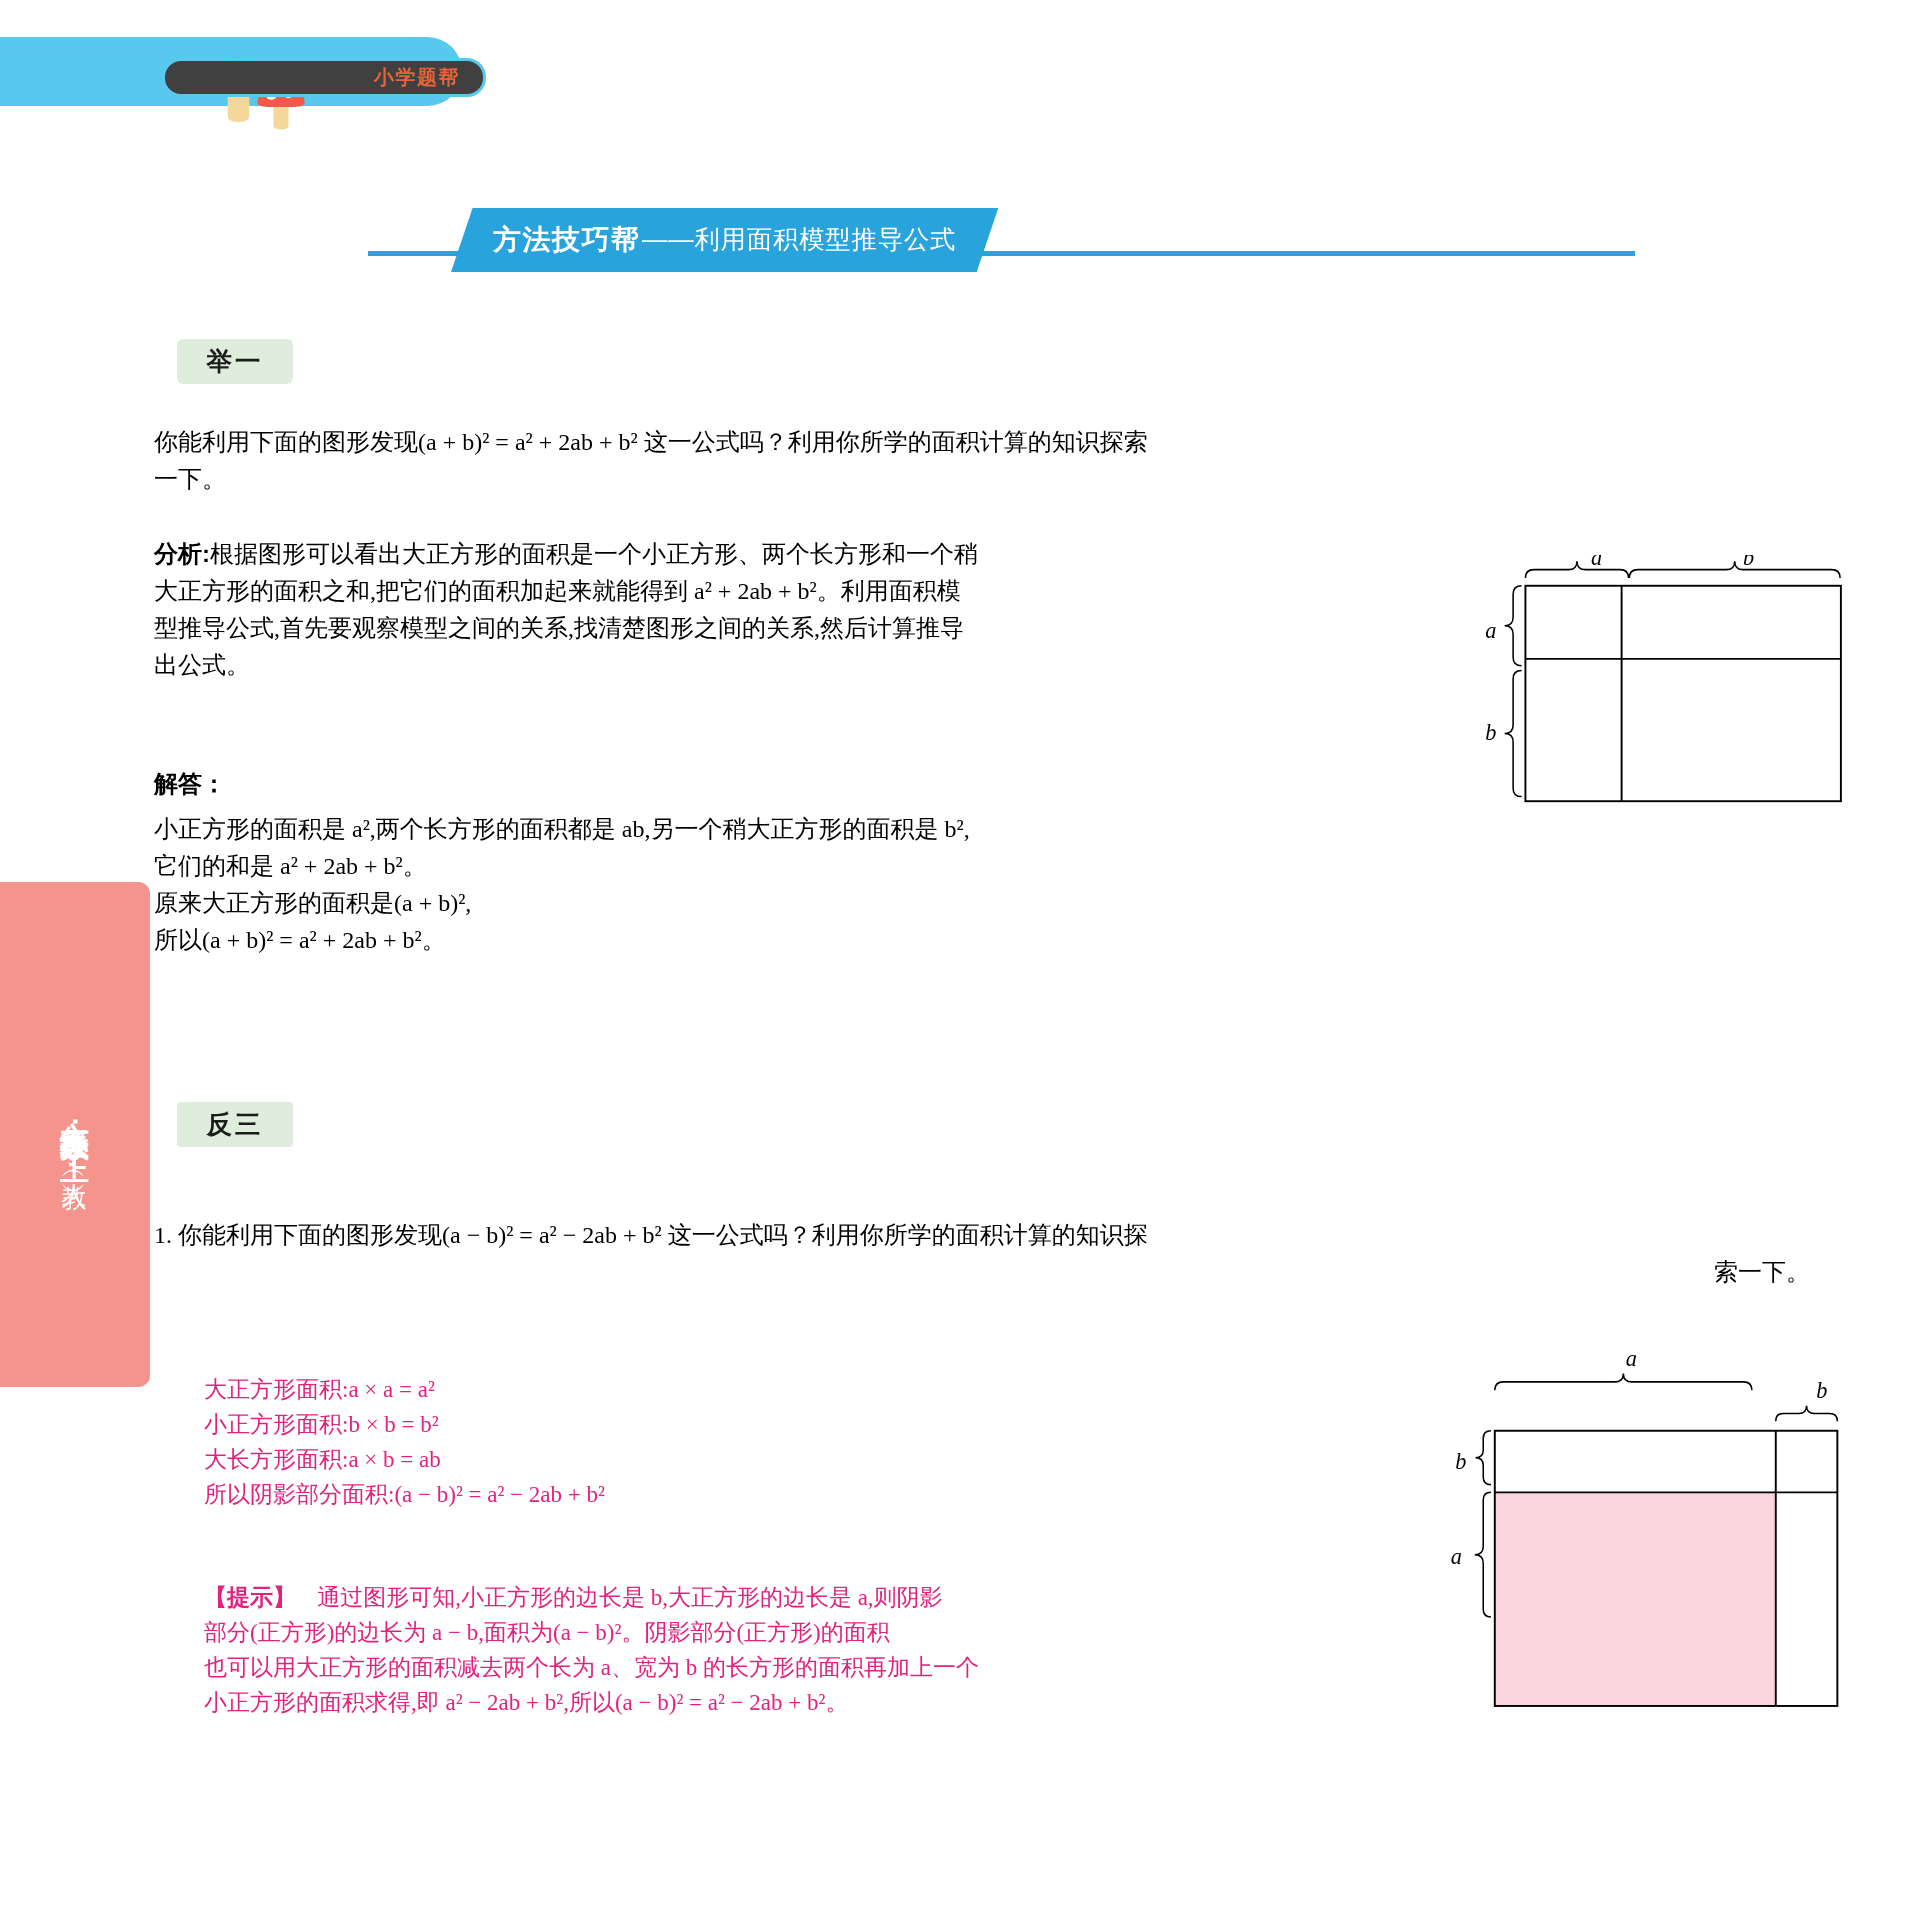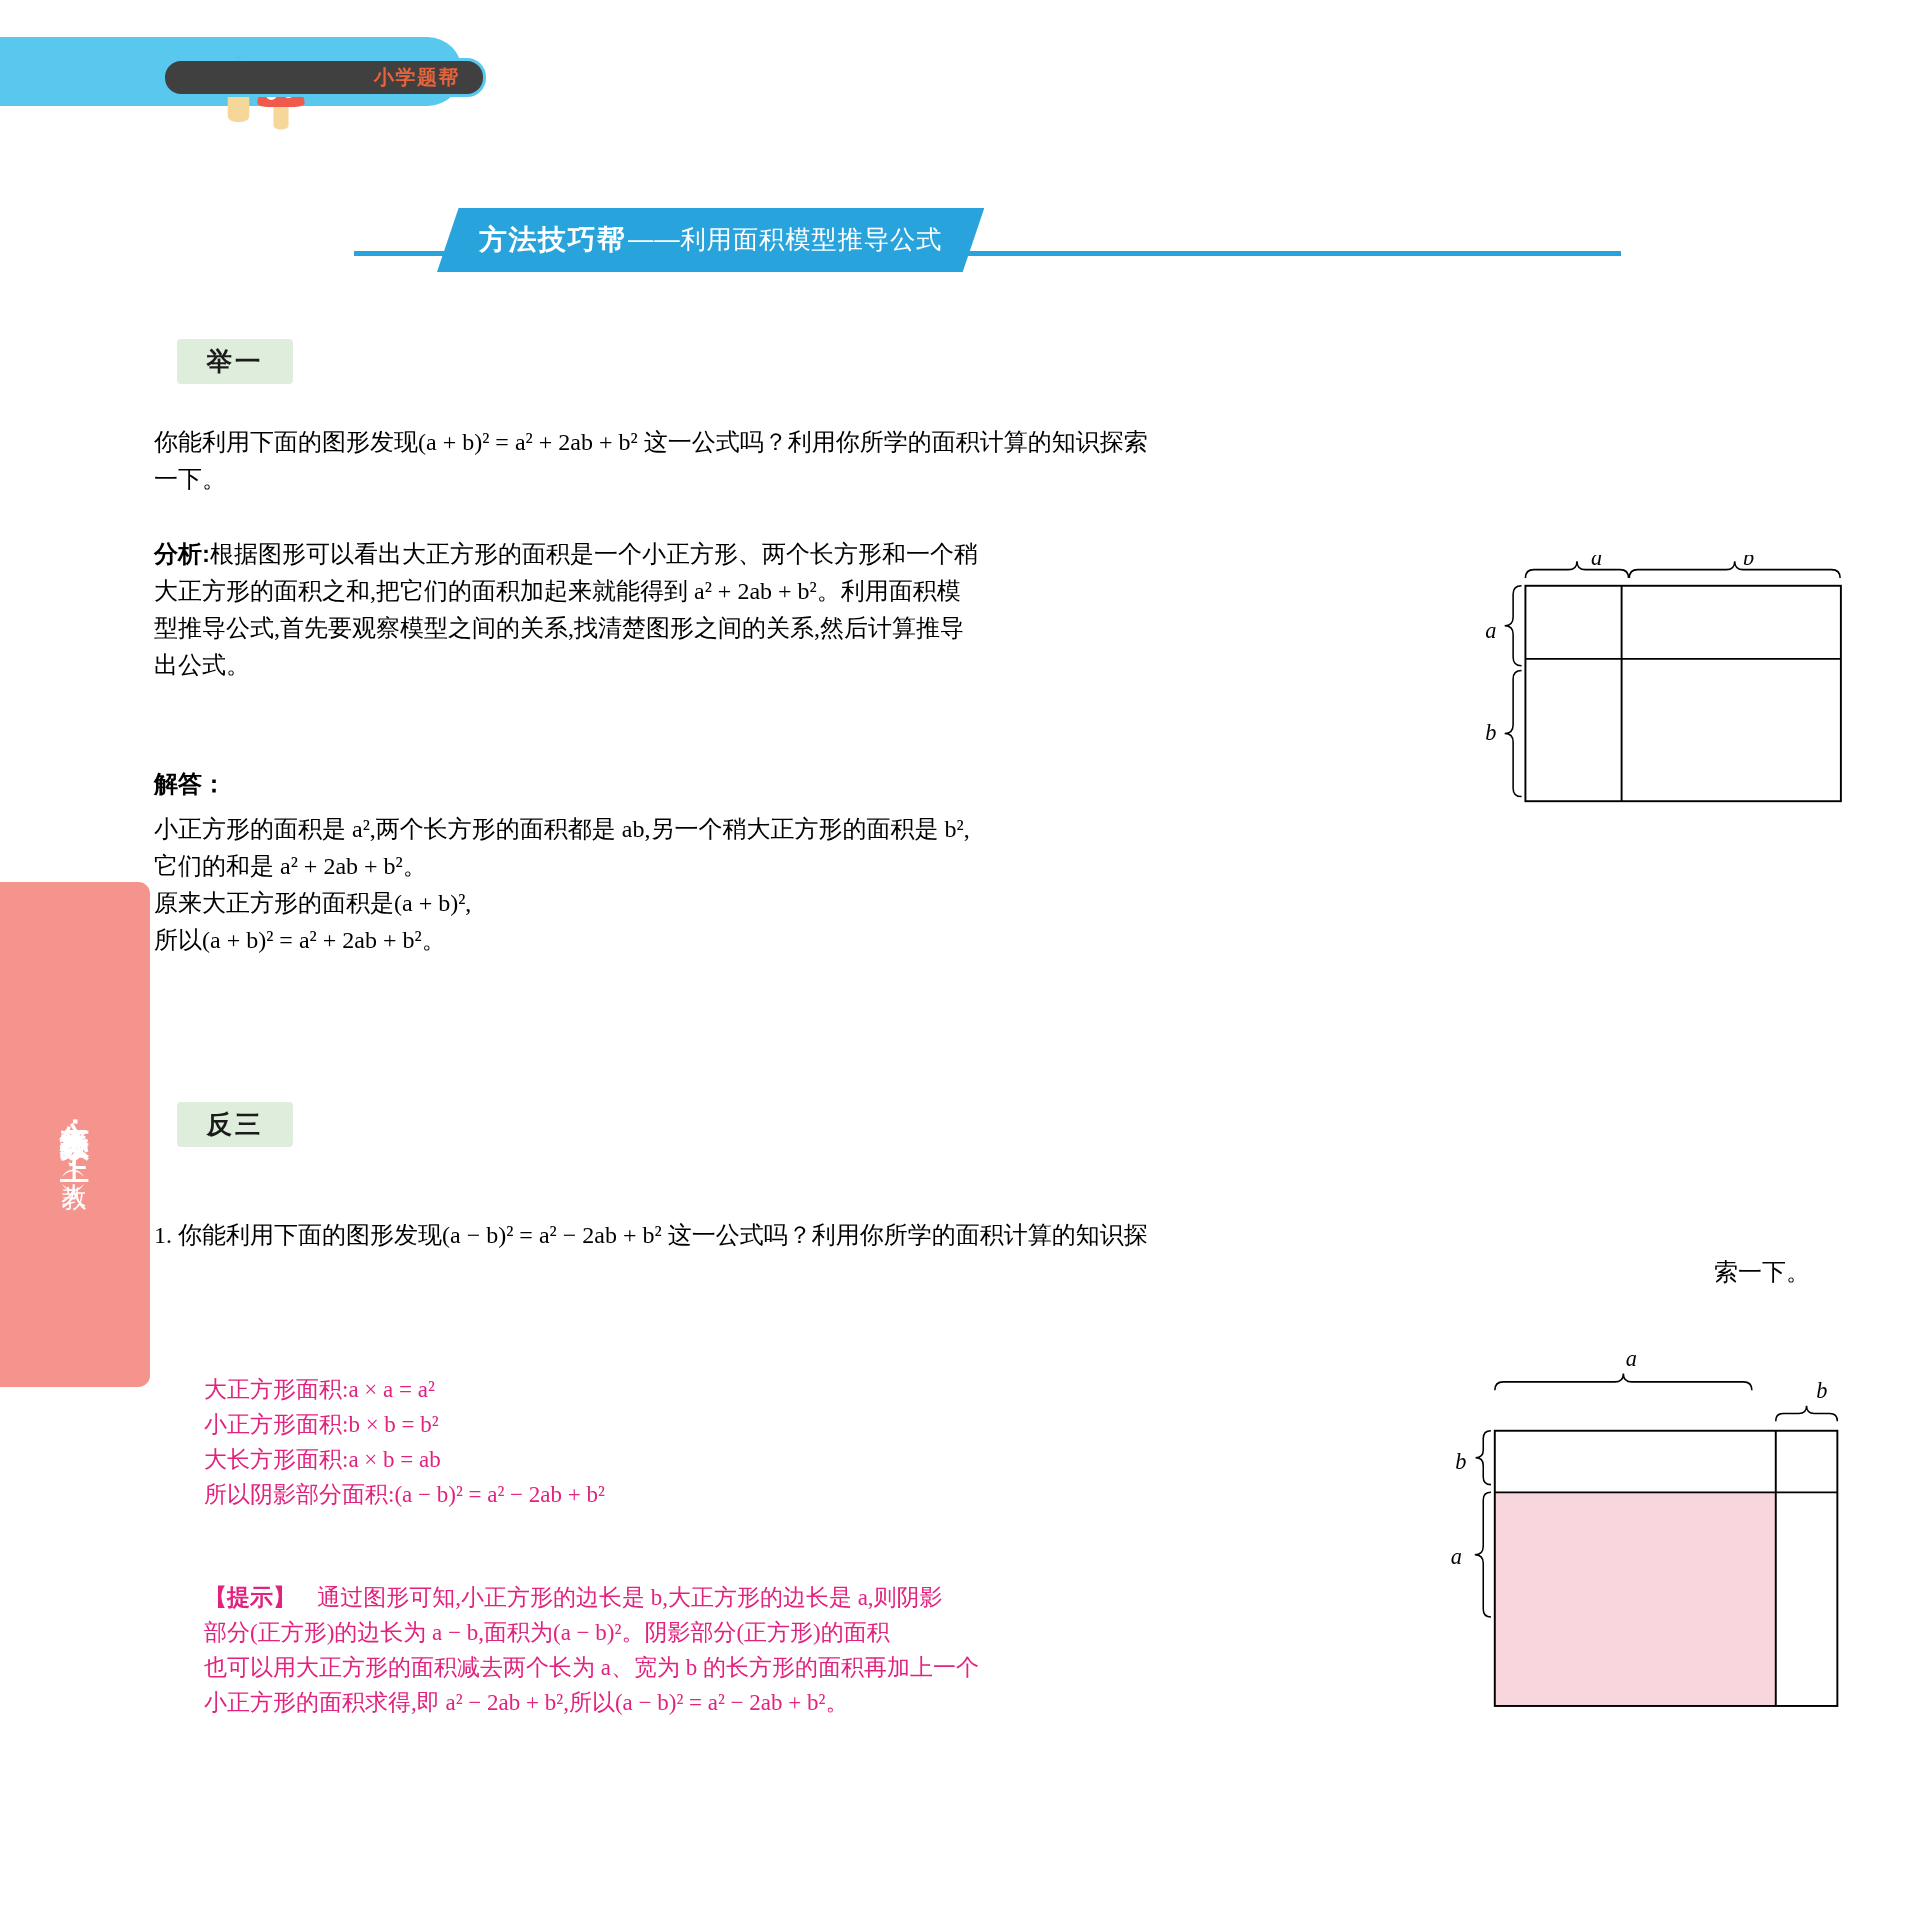--- a/index.html
+++ b/index.html
@@ -34,21 +34,21 @@
     font-family:"Liberation Sans", sans-serif;
     font-size:20px; color:#e8633a; font-weight:bold;
     letter-spacing:1.5px;
   }
   .mushroom { position:absolute; }
   .mush1 { left:200px; top:50px; }
   .mush2 { left:254px; top:79px; }
 
   
   .banner {
-    position:absolute; left:354px; top:208px; width:1267px; height:69px;
+    position:absolute; left:368px; top:208px; width:1267px; height:69px;
   }
   .banner-line {
     position:absolute; left:0; top:43px; width:1267px; height:4.6px;
     background:#29a3dc;
   }
   .banner-tab {
     position:absolute; left:83px; top:0; height:64px;
     background:#29a3dc;
     padding:0 42px 0 42px;
     display:flex; align-items:center;
@@ -86,21 +86,21 @@
     position:absolute;
     background:#dfeedc;
     width:116px; height:45px;
     border-radius:3.9px;
     display:flex; align-items:center; justify-content:center;
   }
   .sec-label span {
     font-family:"Liberation Sans", sans-serif;
     font-weight:bold; font-size:25.4px; color:#1b1b1b; letter-spacing:3.1px;
   }
-  #sec-ju { left:177px; top:339px; }
+  #sec-ju { left:177px; top:339px;border-radius:6px; }
   #sec-fan { left:177px; top:1102px; }
 
   
   .txt {
     position:absolute;
     font-family:"Liberation Serif", serif;
     font-size:24px; color:#000000; line-height:37px;
   }
   .bold { font-family:Liberation Sans, sans-serif; font-weight:bold; }
 

